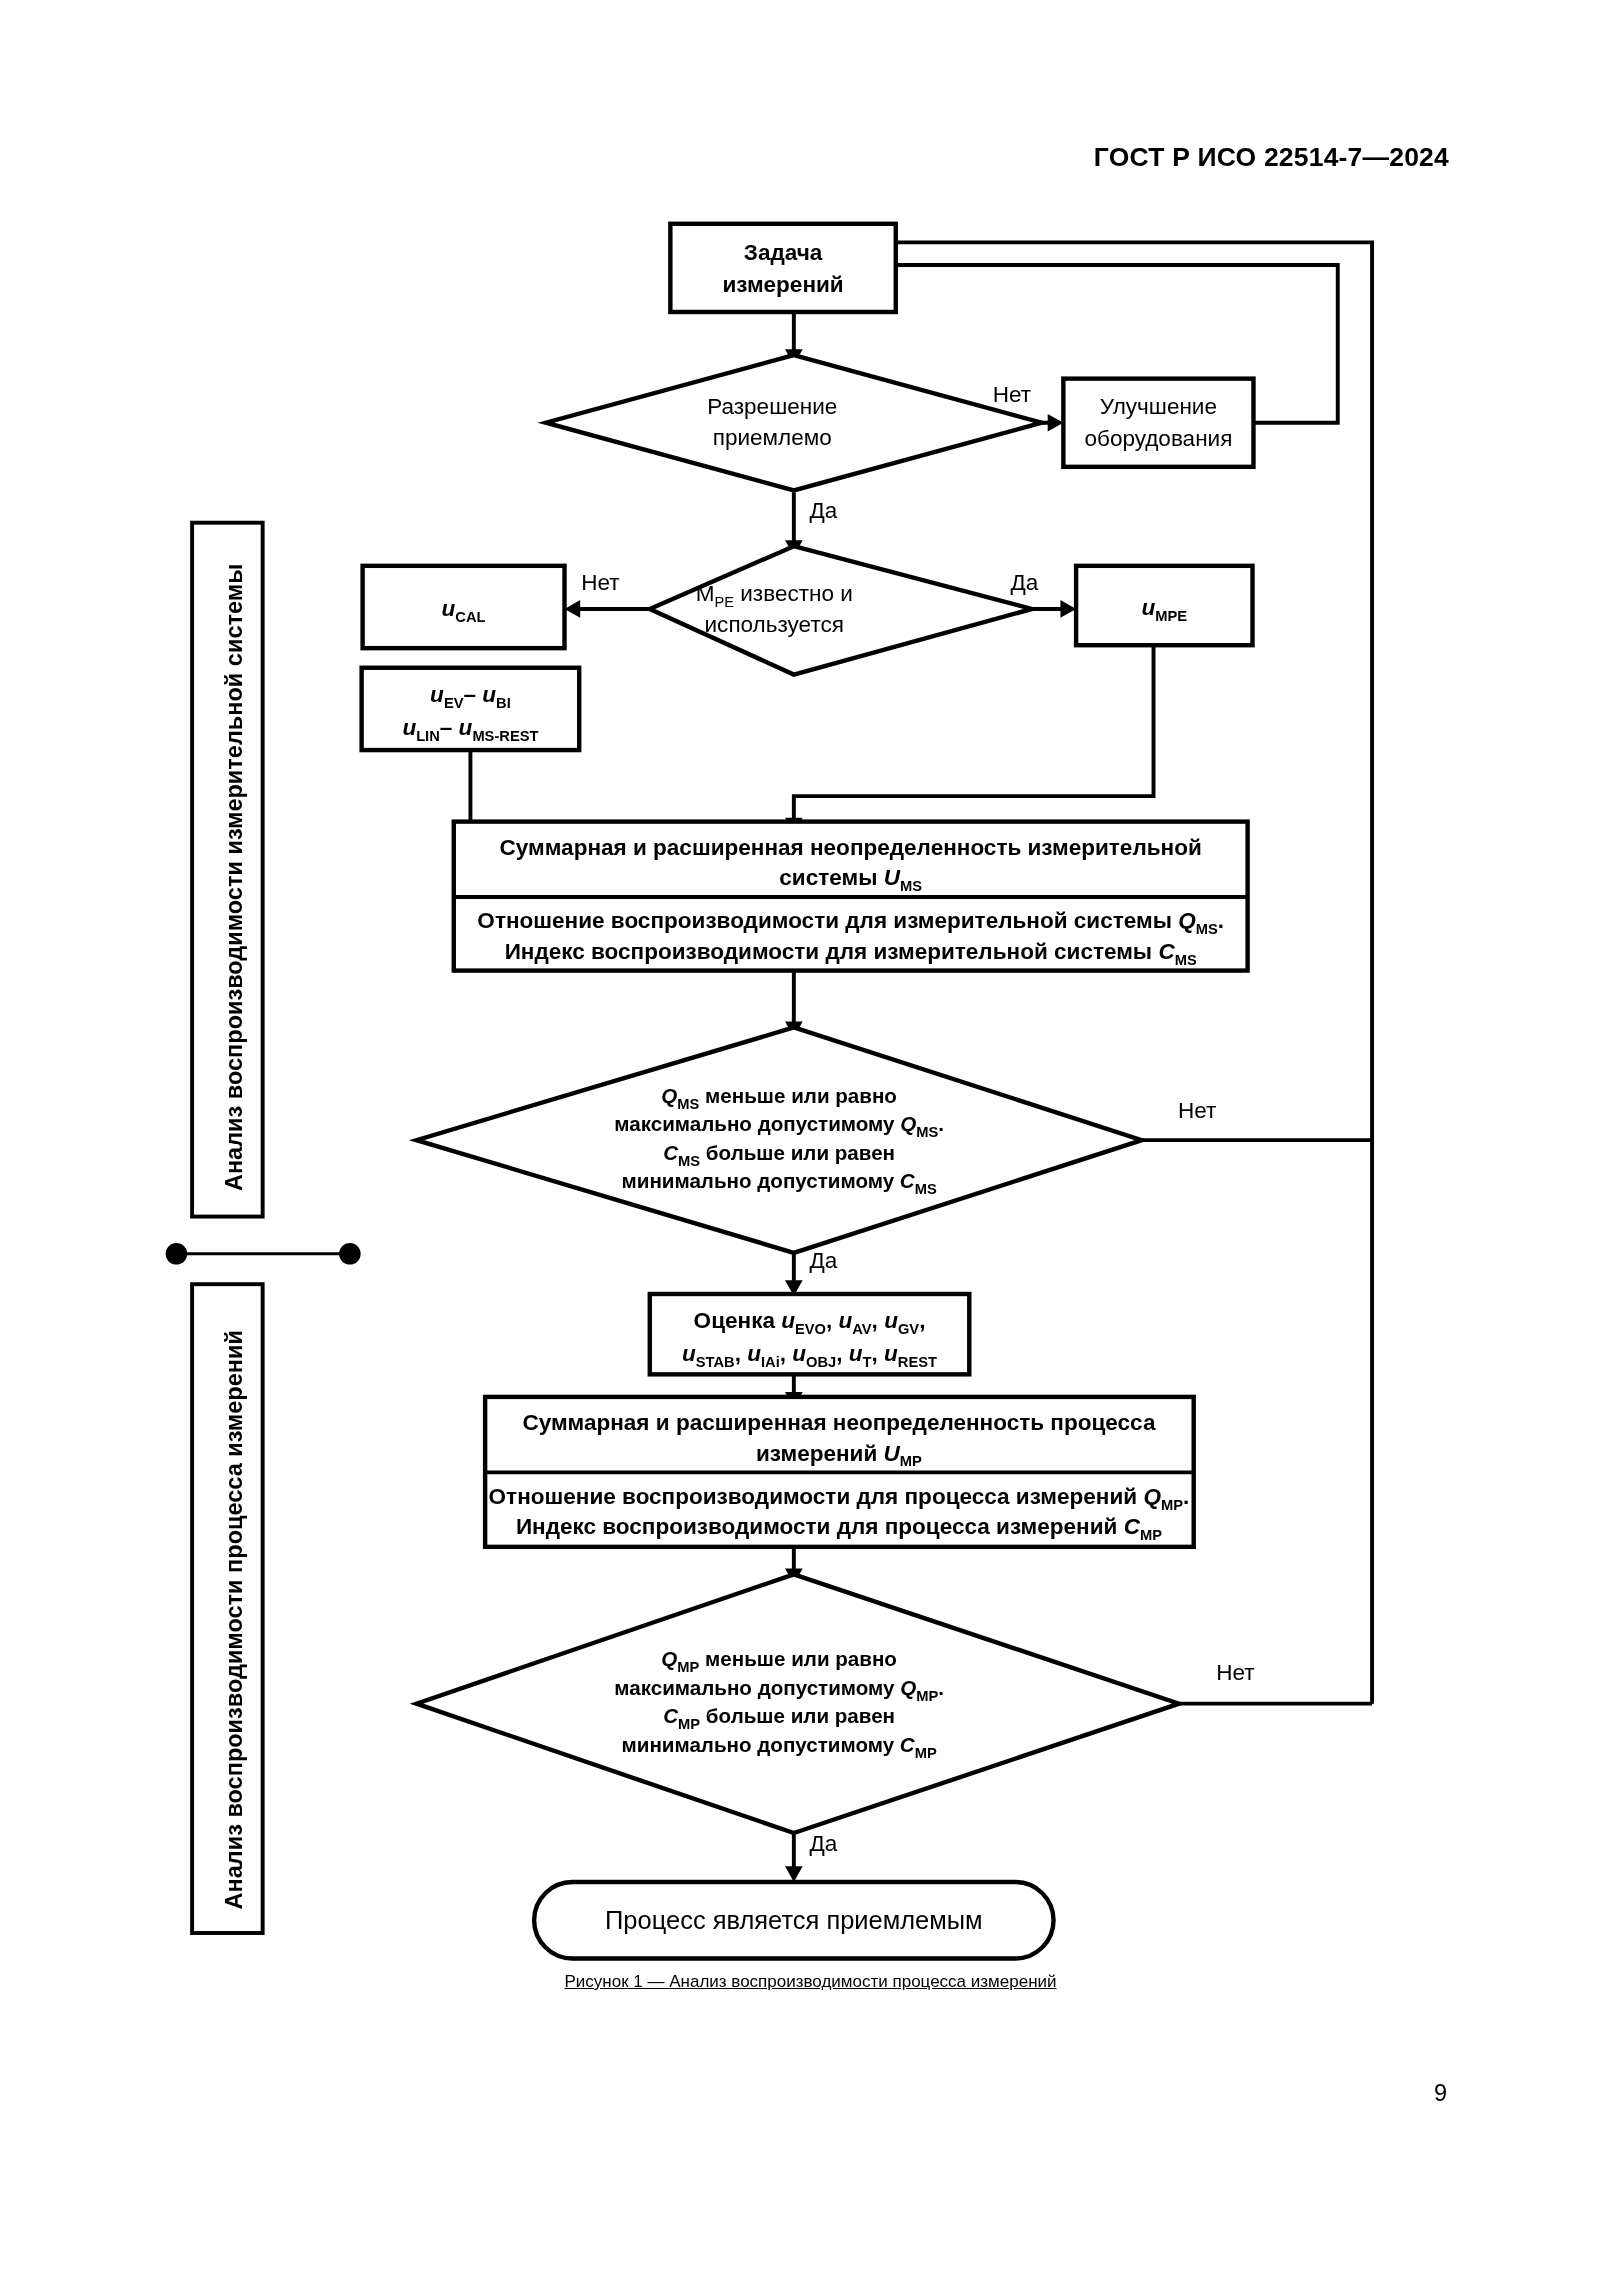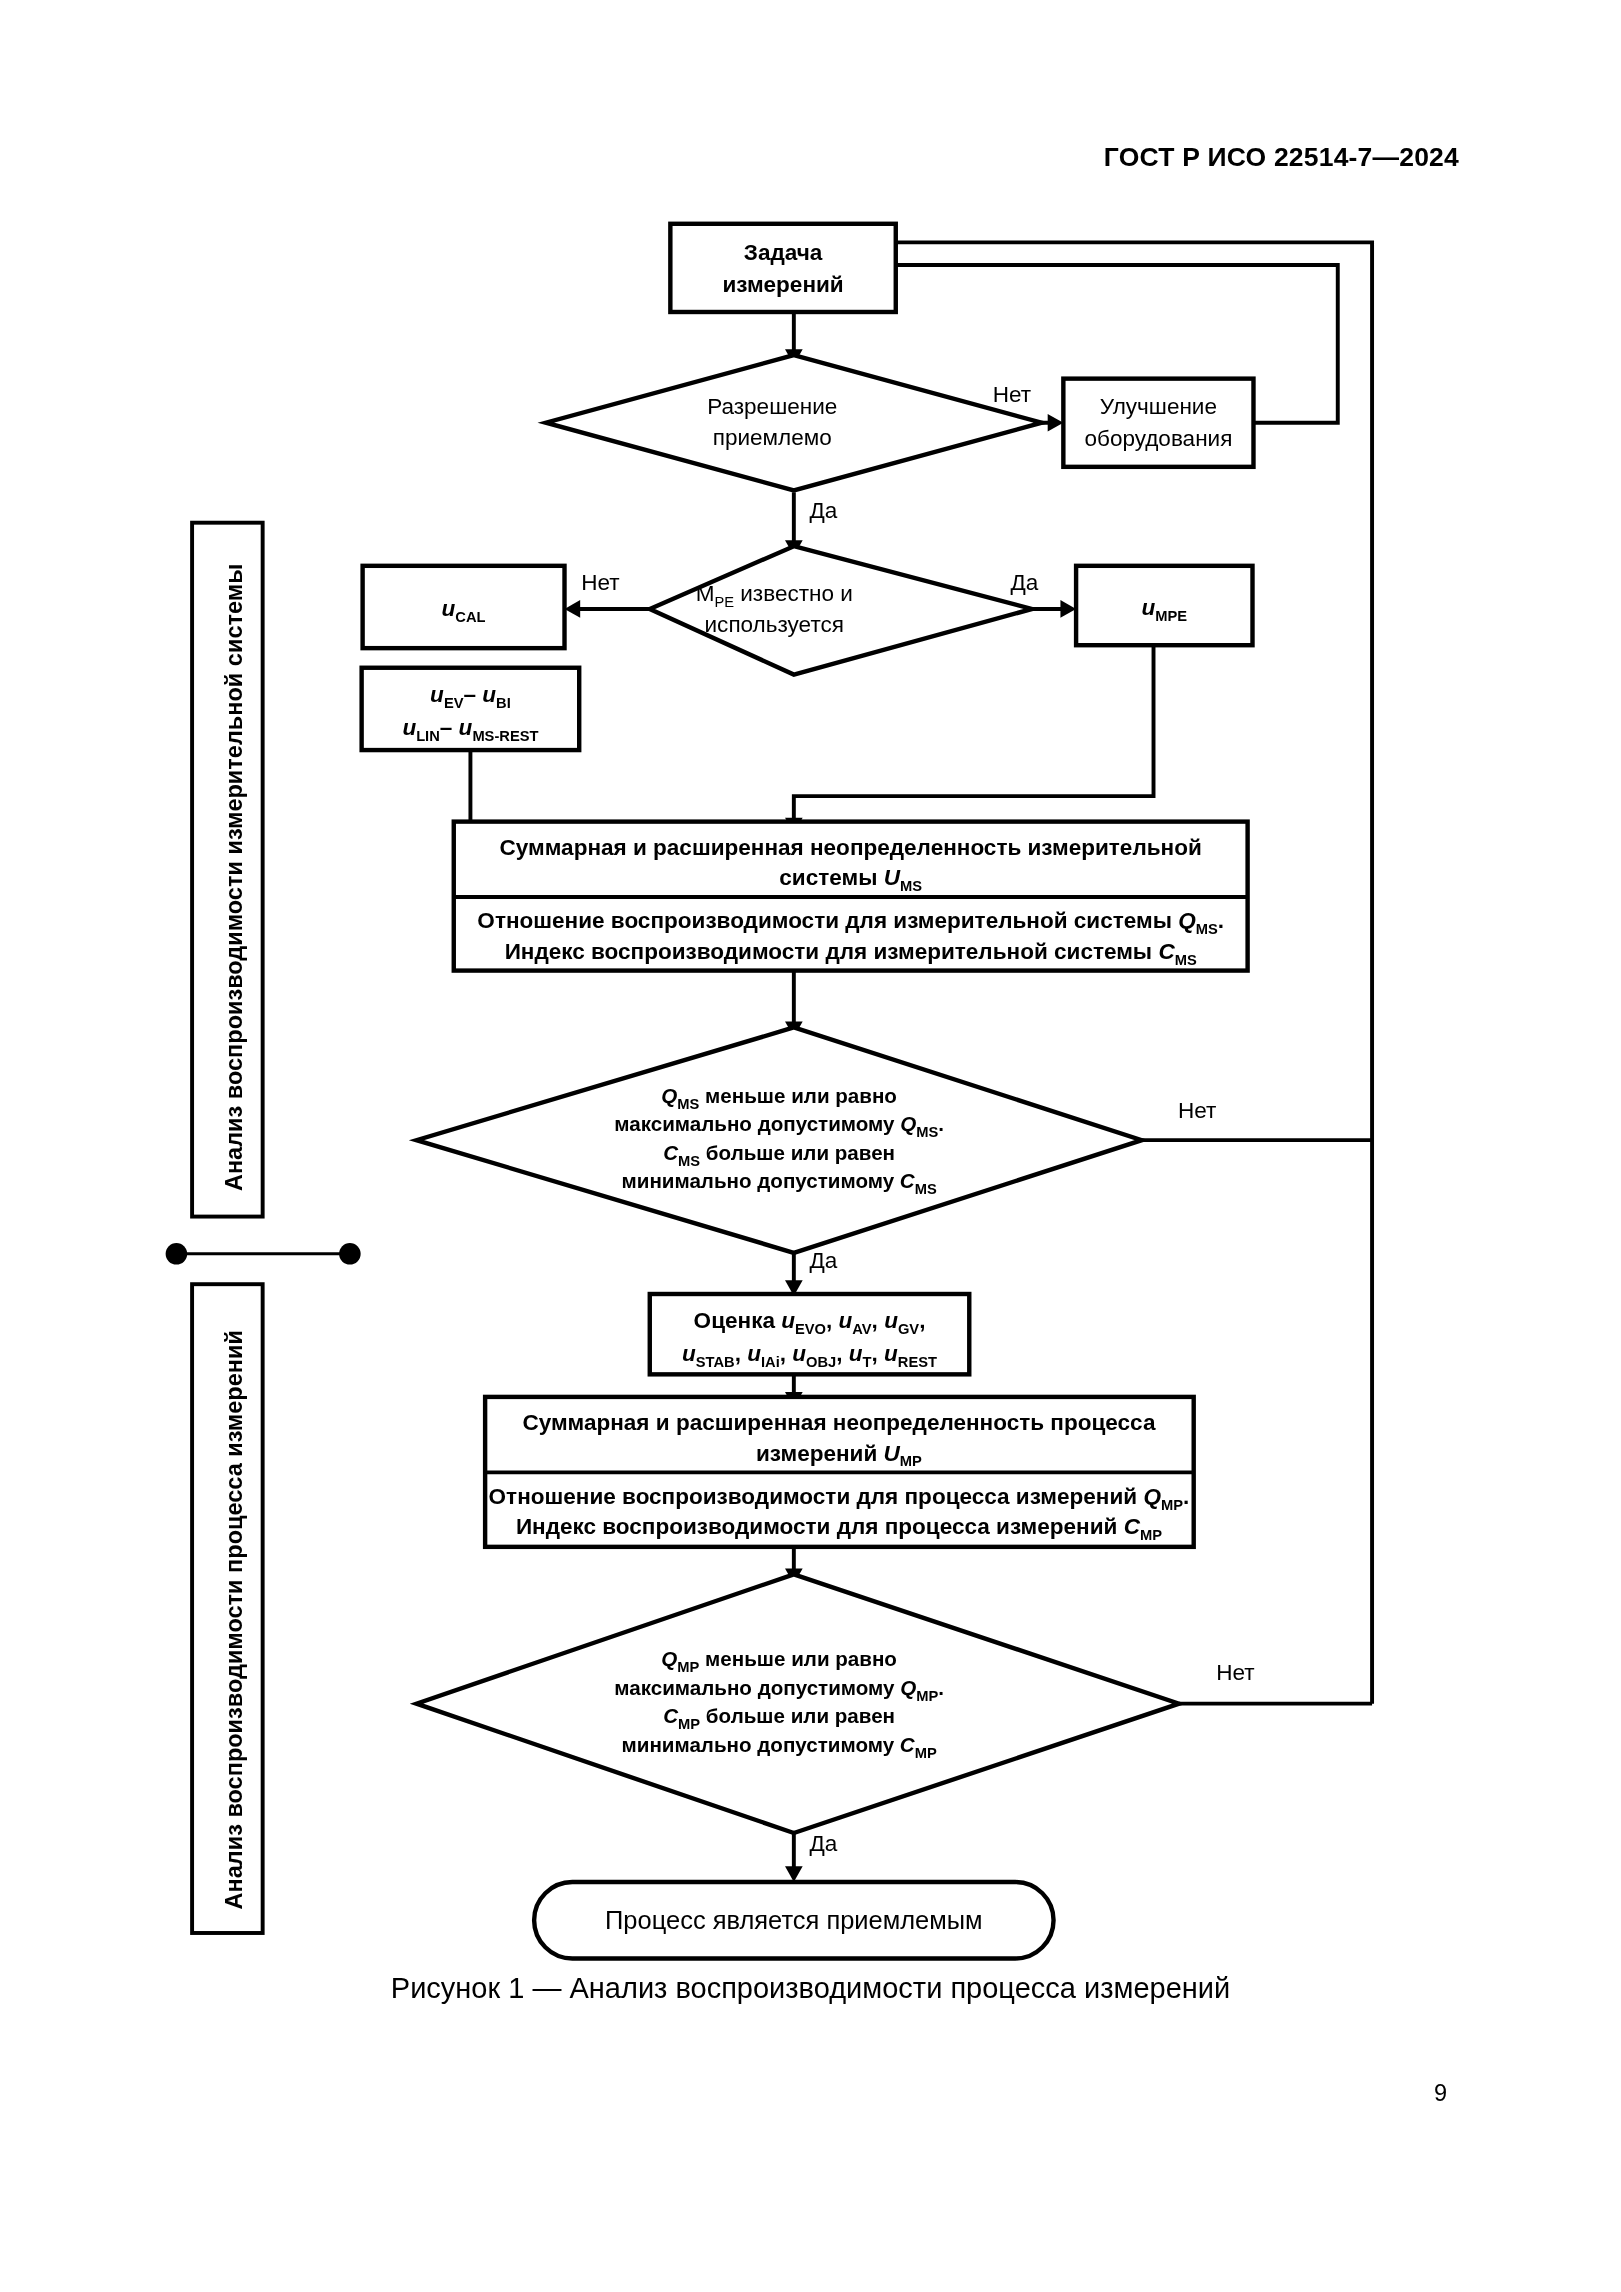--- a/index.html
+++ b/index.html
@@ -1,20 +1,20 @@
 <!DOCTYPE html>
 <html><head>
 <meta charset="utf-8">
 <style>
   html,body{margin:0;padding:0;background:#fff;}
   body{width:1621px;height:2293px;position:relative;
        font-family:"Liberation Sans","DejaVu Sans",sans-serif;color:#000;}
   #page{position:absolute;inset:0;}
-  #header{position:absolute;top:142px;right:162px;font-size:26.5px;font-weight:bold;letter-spacing:0.2px;}
-  #caption{position:absolute;top:1972px;left:0;right:0;text-align:center;font-size:29px;}
+  #header{position:absolute;top:142px;right:172px;font-size:26.5px;font-weight:bold;letter-spacing:0.2px;}
+  #caption{position:absolute;top:1972px;left:0;right:0;text-align:center;font-size:17px;text-decoration:underline;}
   #pageno{position:absolute;top:2080px;right:174px;font-size:23.5px;}
   svg{position:absolute;top:0;left:0;width:1621px;height:2293px;overflow:visible;}
   .shapeT{fill:#fff;stroke:#000;stroke-width:4.5;}
   .ln{stroke:#000;stroke-width:4;fill:none;}
   .lnthin{stroke:#000;stroke-width:3;fill:none;}
   text{font-family:"Liberation Sans","DejaVu Sans",sans-serif;fill:#000;}
   .t{font-size:23px;}
   .tb{font-size:23px;font-weight:bold;}
   .tsm{font-size:21px;font-weight:bold;}
   .lbl{font-size:23px;}

